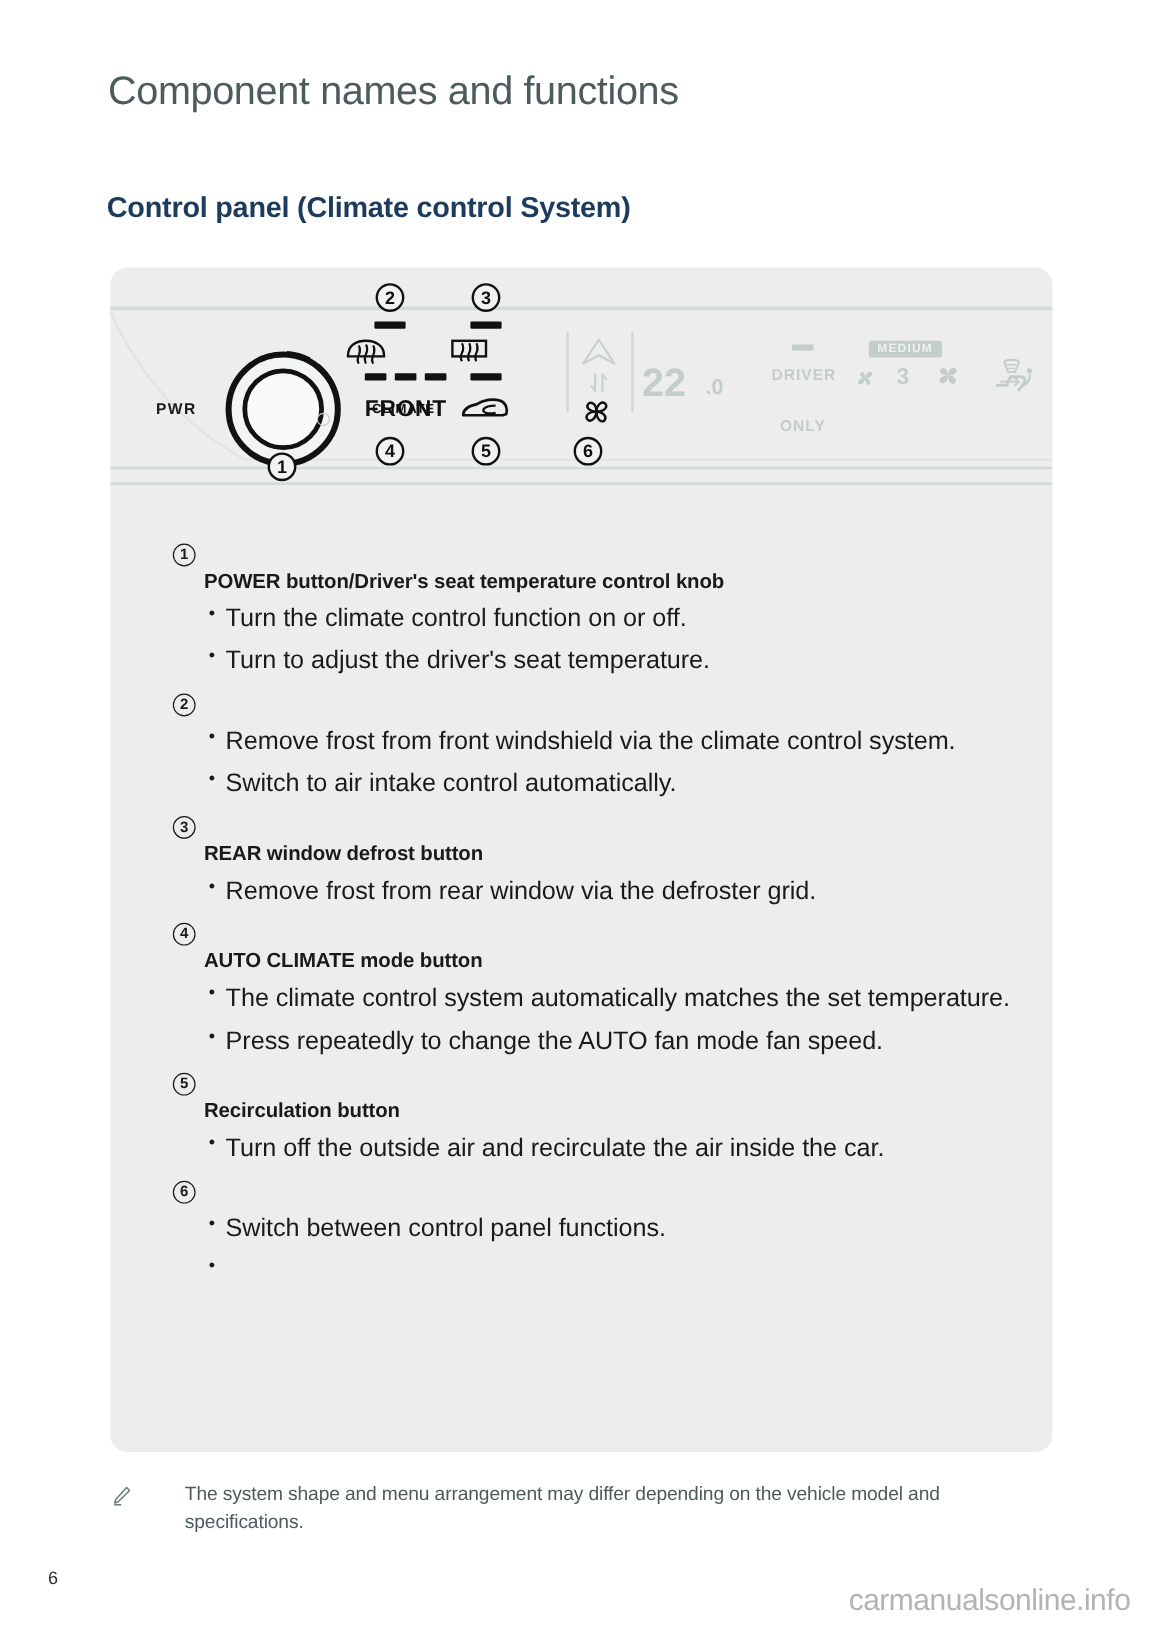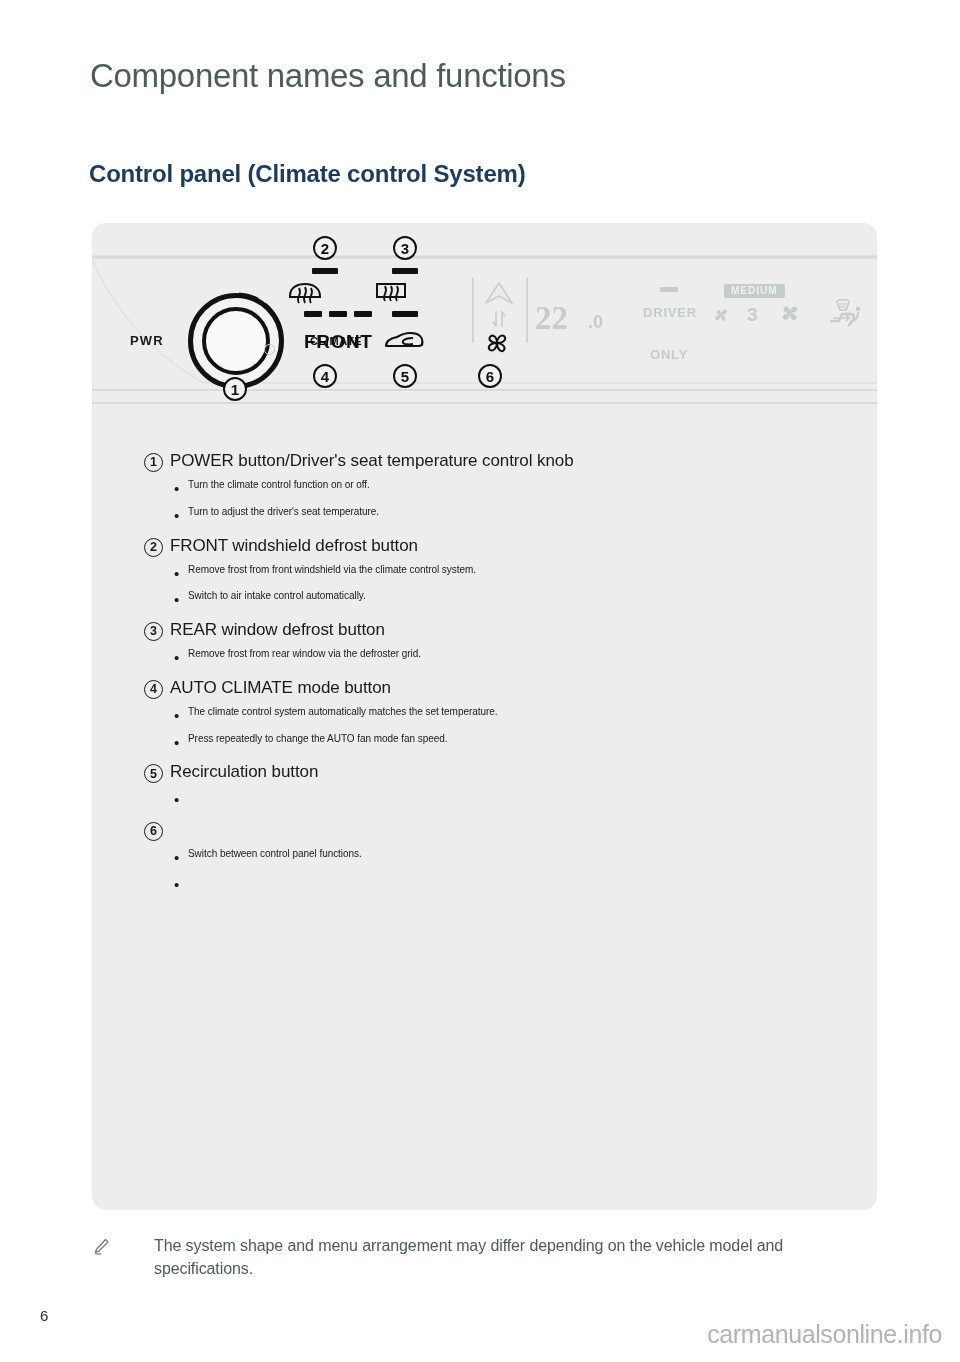--- a/index.html
+++ b/index.html
@@ -78,21 +78,21 @@
   .lbl-climate { left: 218px; top: 112px; font-size: 11px; letter-spacing: 0.6px; }
 
   
   .lcd-sep {
     position: absolute; width: 1.6px; background: #cfd7d6;
   }
   .lcd-text {
     position: absolute; color: #c3cdcb;
     font-family: "Liberation Sans", sans-serif; font-weight: 700;
   }
-  .temp-main { left: 443px; top: 77px; font-size: 33px; letter-spacing: 0px; font-family: Liberation Serif, serif; }
+  .temp-main { left: 443px; top: 77px; font-size: 33px; letter-spacing: 0px; }
   .temp-dec  { left: 496px; top: 89px; font-size: 18px; }
   .driver-1  { left: 551px; top: 82px; font-size: 13px; letter-spacing: 0.8px; }
   .driver-2  { left: 558px; top: 96px; font-size: 13px; letter-spacing: 0.8px; margin-top: 28px; }
   .fan-num   { left: 655px; top: 81px; font-size: 19px; letter-spacing: 1px; }
   .badge-medium {
     position: absolute; left: 632px; top: 61px;
     background: #c3cdcb; color: #eef1f0; border-radius: 2px;
     padding: 1px 7px 2px; font-size: 10px; font-weight: 700; letter-spacing: 1px;
     font-family: "Liberation Sans", sans-serif;
   }
@@ -107,30 +107,30 @@
   .item-head { position: relative; display: flex; align-items: flex-start; }
   .head-badge {
     width: 19px; height: 19px; min-width: 19px;
     border: 1.6px solid #1a1a1a; border-radius: 50%;
     font-size: 12.5px; font-weight: 700; color: #1a1a1a;
     display: flex; align-items: center; justify-content: center;
     margin-top: 2px; line-height: 1;
   }
   .head-text {
     margin-left: 7px;
-    font-size: 17px; font-weight: 400; color: #1a1a1a; letter-spacing: -0.1px;
+    font-size: 17px; font-weight: 700; color: #1a1a1a; letter-spacing: -0.1px; margin-top: 24px;
   }
   .bullets { margin-top: 6px; }
   .bullet { display: flex; align-items: flex-start; margin: 0 0 5px 30px; }
   .bullet-dot {
     width: 14px; min-width: 14px; color: #1a1a1a; font-size: 15px; line-height: 1.45;
     text-align: left;
   }
   .bullet-text {
-    font-size: 10px; color: #1a1a1a; line-height: 1.45; letter-spacing: -0.05px;
+    font-size: 21px; color: #1a1a1a; line-height: 1.45; letter-spacing: -0.05px;
   }
 
   
   .note {
     position: absolute; left: 93px; top: 1235px; width: 790px;
     display: flex; align-items: flex-start; gap: 36px;
   }
   .note-icon { width: 25px; min-width: 25px; padding-top: 3px; }
   .note-text {
     font-size: 16px; color: #4c5b5c; line-height: 1.42; letter-spacing: -0.1px;
@@ -286,21 +286,20 @@
           <div class="bullet">
             <span class="bullet-dot">•</span>
             <span class="bullet-text">Turn to adjust the driver's seat temperature.</span>
           </div>
         </div>
       </div>
 
       <div class="item">
         <div class="item-head">
           <span class="head-badge">2</span>
-          <span class="head-text">FRONT windshield defrost button</span>
         </div>
         <div class="bullets">
           <div class="bullet">
             <span class="bullet-dot">•</span>
             <span class="bullet-text">Remove frost from front windshield via the climate control system.</span>
           </div>
           <div class="bullet">
             <span class="bullet-dot">•</span>
             <span class="bullet-text">Switch to air intake control automatically.</span>
           </div>
@@ -338,20 +337,21 @@
       </div>
 
       <div class="item">
         <div class="item-head">
           <span class="head-badge">5</span>
           <span class="head-text">Recirculation button</span>
         </div>
         <div class="bullets">
           <div class="bullet">
             <span class="bullet-dot">•</span>
+            <span class="bullet-text">Turn off the outside air and recirculate the air inside the car.</span>
           </div>
         </div>
       </div>
 
       <div class="item">
         <div class="item-head">
           <span class="head-badge">6</span>
         </div>
         <div class="bullets">
           <div class="bullet">

